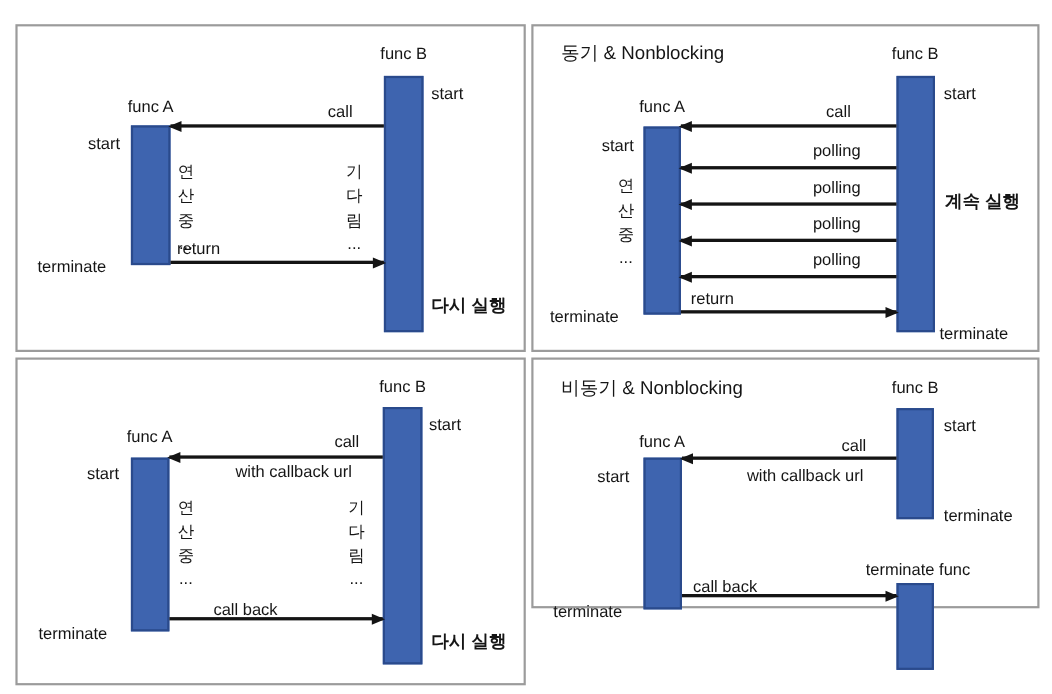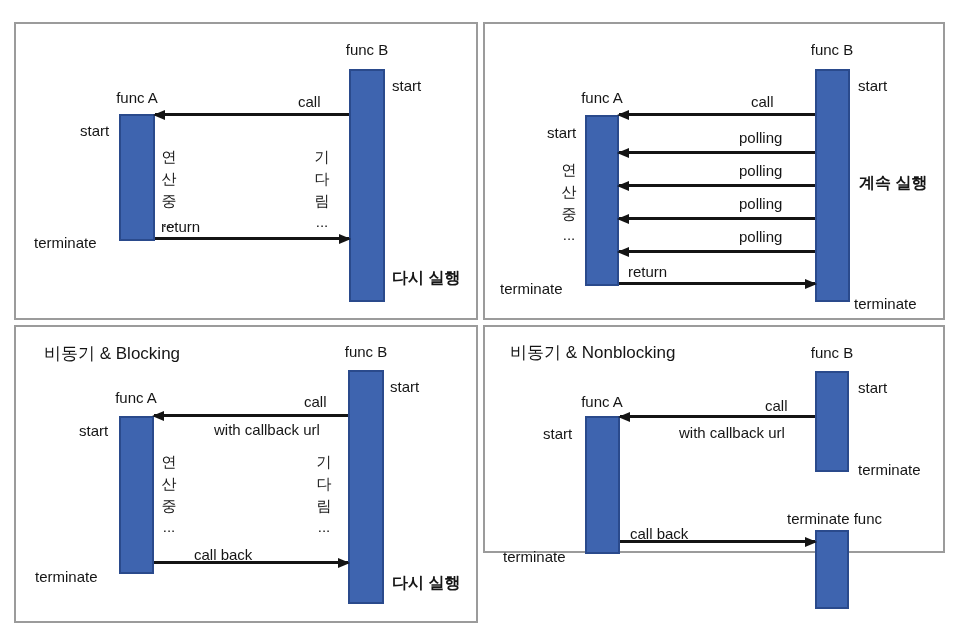--- a/index.html
+++ b/index.html
@@ -64,20 +64,21 @@
 ...</div>
 
   <div class="lbl" style="left:145px; top:194px;">return</div>
   <div class="ar hr" style="left:139px; top:213px; width:194px;"></div>
 
   <div class="lbl" style="left:18px; top:210px;">terminate</div>
   <div class="klbl" style="left:376px; top:244px;">다시 실행</div>
 </div>
 
 <div class="panel" style="left:483px; top:22px; width:462px; height:298px;">
+  <div class="title" style="left:25px; top:13px;">동기 &amp; Nonblocking</div>
 
   <div class="bar" style="left:330px; top:45px; width:35px; height:233px;"></div>
   <div class="bar" style="left:100px; top:91px; width:34px; height:171px;"></div>
 
   <div class="lbl ctr" style="left:322px; top:17px; width:50px;">func B</div>
   <div class="lbl" style="left:373px; top:53px;">start</div>
   <div class="klbl" style="left:374px; top:149px;">계속 실행</div>
   <div class="lbl" style="left:369px; top:271px;">terminate</div>
 
   <div class="lbl ctr" style="left:92px; top:65px; width:50px;">func A</div>
@@ -99,21 +100,20 @@
   <div class="lbl" style="left:254px; top:204px;">polling</div>
   <div class="ar hl" style="left:134px; top:226px; width:196px;"></div>
 
   <div class="lbl" style="left:143px; top:239px;">return</div>
   <div class="ar hr" style="left:134px; top:258px; width:196px;"></div>
 
   <div class="lbl" style="left:15px; top:256px;">terminate</div>
 </div>
 
 <div class="panel" style="left:14px; top:325px; width:464px; height:298px;">
-  <div class="title" style="left:28px; top:15px;">비동기 &amp; Blocking</div>
 
   <div class="bar" style="left:332px; top:43px; width:36px; height:234px;"></div>
   <div class="bar" style="left:103px; top:89px; width:35px; height:158px;"></div>
 
   <div class="lbl ctr" style="left:325px; top:16px; width:50px;">func B</div>
   <div class="lbl" style="left:374px; top:51px;">start</div>
   <div class="lbl ctr" style="left:95px; top:62px; width:50px;">func A</div>
   <div class="lbl" style="left:63px; top:95px;">start</div>
 
   <div class="ar hl" style="left:138px; top:87px; width:194px;"></div>

